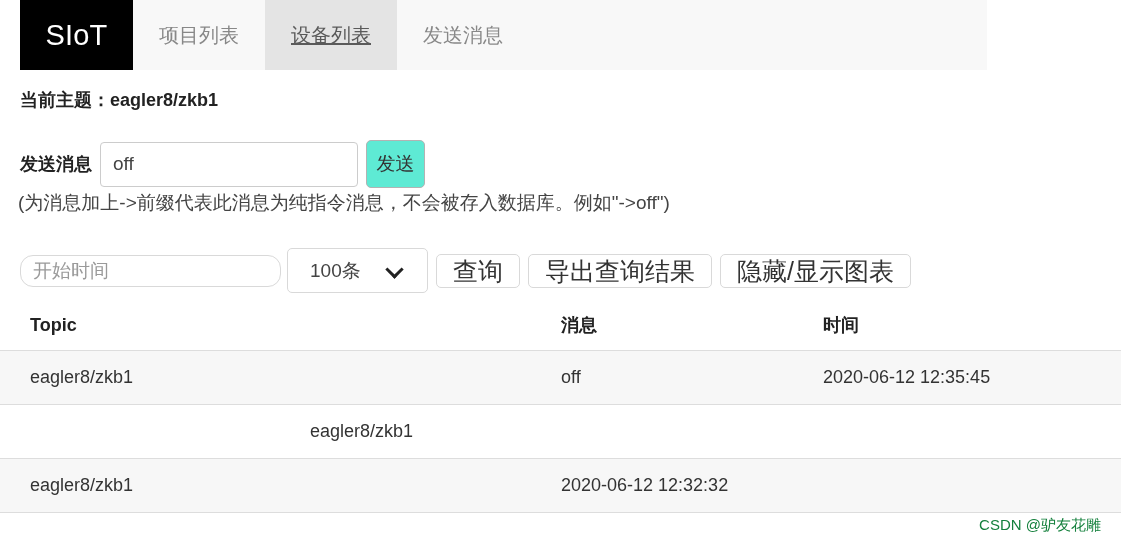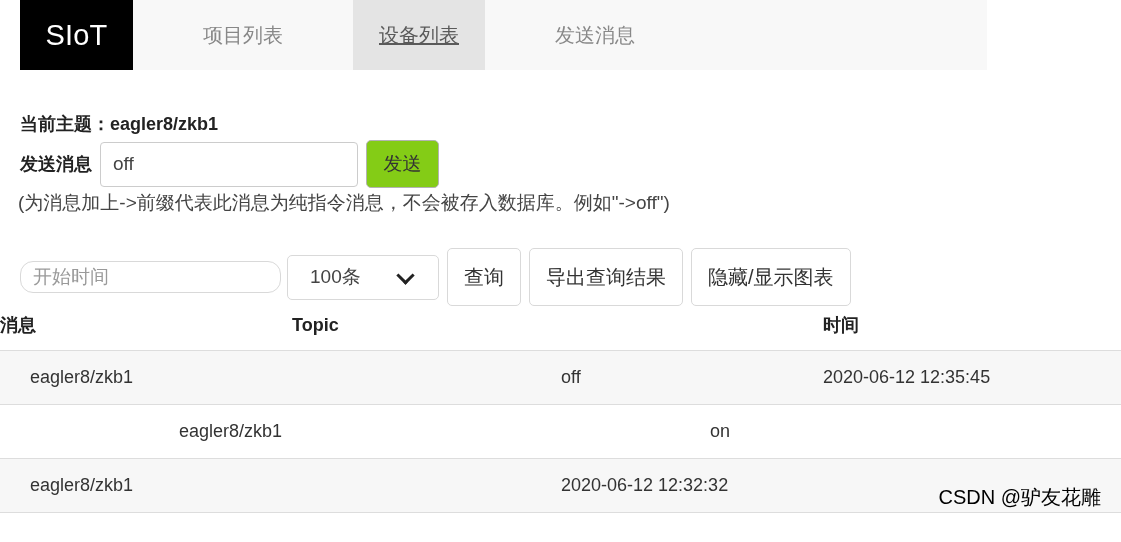--- a/index.html
+++ b/index.html
@@ -20,27 +20,27 @@
   }
   .nav-pad { width: 20px; background: #ffffff; }
   .brand {
     width: 113px; background: #000000; color: #ffffff;
     display: flex; align-items: center; justify-content: center;
     font-size: 29px; font-weight: 400; letter-spacing: .2px;
   }
   .nav-item {
     display: flex; align-items: center; justify-content: center;
     padding: 0 26px; font-size: 20px; color: #888888;
-    background: #f8f8f8; cursor: pointer; white-space: nowrap; margin-left: 44px;
+    background: #f8f8f8; cursor: pointer; white-space: nowrap;
   }
   .nav-item.active { background: #e4e4e4; color: #5a5a5a; text-decoration: underline; }
 
   
   .topic-line {
-    position: absolute; left: 20px; top: 112px;
+    position: absolute; left: 20px; top: 88px;
     font-size: 18px; font-weight: bold; color: #222222; white-space: nowrap;
   }
 
   
   .send-row {
     position: absolute; left: 20px; top: 140px;
     display: flex; align-items: center;
   }
   .send-label {
     font-size: 18px; font-weight: bold; color: #222222;
@@ -48,23 +48,23 @@
   }
   .send-input {
     width: 258px; height: 45px;
     border: 1px solid #cccccc; border-radius: 4px;
     background: #ffffff; color: #444444;
     font-size: 19px; font-family: inherit;
     padding: 0 12px; outline: none;
   }
   .send-btn {
     margin-left: 8px;
-    width: 73px; height: 48px;
+    width: 59px; height: 48px;
     border: 1px solid #b3b3b3; border-radius: 5px;
-    background: #84cc16; color: #333333;
+    background: #5eead4; color: #333333;
     font-size: 19px; font-family: Liberation Mono, monospace; cursor: pointer;
   }
 
   
   .hint {
     position: absolute; left: 18px; top: 190px;
     font-size: 19px; color: #444444; white-space: nowrap;
   }
 
   
@@ -73,35 +73,35 @@
     display: flex; align-items: center;
   }
   .time-input {
     width: 261px; height: 32px;
     border: 1px solid #d9d9d9; border-radius: 13px;
     background: #ffffff; font-size: 19px; font-family: inherit;
     color: #444444; padding: 12px 12px; outline: none; margin-right: 6px;
   }
   .time-input::placeholder { color: #9a9a9a; }
   .count-select {
-    position: relative; width: 152px; height: 45px;
+    position: relative; width: 141px; height: 45px;
     border: 1px solid #d9d9d9; border-radius: 5px; background: #ffffff;
     display: flex; align-items: center; margin-right: 8px; cursor: pointer;
   }
   .count-select .val { font-size: 19px; color: #444444; padding-left: 22px; }
   .count-select .chev {
     position: absolute; right: 26px; top: 50%;
     width: 13px; height: 13px; margin-top: -8px;
     border-right: 3.2px solid #222; border-bottom: 3.2px solid #222;
     transform: rotate(45deg);
   }
   .filter-btn {
-    height: 58px; border: 1px solid #d9d9d9; border-radius: 5px;
+    height: 34px; border: 1px solid #d9d9d9; border-radius: 5px;
     background: #ffffff; color: #333333;
-    font-size: 20px; font-family: inherit; cursor: pointer;
+    font-size: 25px; font-family: inherit; cursor: pointer;
     padding: 0 16px; margin-right: 8px; white-space: nowrap;
   }
 
   
   .table {
     position: absolute; left: 0; top: 300px; width: 1121px;
   }
   .thead, .trow { display: flex; align-items: center; width: 1121px; }
   .thead { height: 50px; }
   .th {
@@ -110,22 +110,22 @@
   .trow { height: 54px; border-top: 1px solid #dddddd; justify-content: center; }
   .trow.shade { background: #f7f7f7; }
   .td { font-size: 18px; color: #333333; white-space: nowrap; }
   .col-topic { width: 561px; padding-left: 30px; }
   .col-msg   { width: 262px; }
   .col-time  { flex: 1; }
   .tbody-end { border-top: 1px solid #dddddd; width: 1121px; height: 0; }
 
   
   .watermark {
-    position: absolute; right: 20px; top: 484px;
-    font-size: 20px; color: #000000; white-space: nowrap;
+    position: absolute; right: 20px; top: 516px;
+    font-size: 15px; color: #15803d; white-space: nowrap;
   }
 </style>
 </head>
 <body>
 
 <div class="page">
 
   <div class="navbar">
     <div class="nav-pad"></div>
     <div class="brand">SIoT</div>
@@ -150,34 +150,33 @@
       <span class="val">100条</span>
       <span class="chev"></span>
     </div>
     <button class="filter-btn">查询</button>
     <button class="filter-btn">导出查询结果</button>
     <button class="filter-btn">隐藏/显示图表</button>
   </div>
 
   <div class="table">
     <div class="thead">
+      <div class="th col-topic">Topic</div>
       <div class="th col-msg">消息</div>
-      <div class="th col-topic">Topic</div>
       <div class="th col-time">时间</div>
     </div>
 
     <div class="trow shade">
       <div class="td col-topic">eagler8/zkb1</div>
       <div class="td col-msg">off</div>
       <div class="td col-time">2020-06-12 12:35:45</div>
     </div>
 
     <div class="trow">
       <div class="td col-topic">eagler8/zkb1</div>
-      <div class="td col-msg">on</div>
     </div>
 
     <div class="trow shade">
       <div class="td col-topic">eagler8/zkb1</div>
       <div class="td col-time">2020-06-12 12:32:32</div>
     </div>
 
     <div class="tbody-end"></div>
   </div>
 

